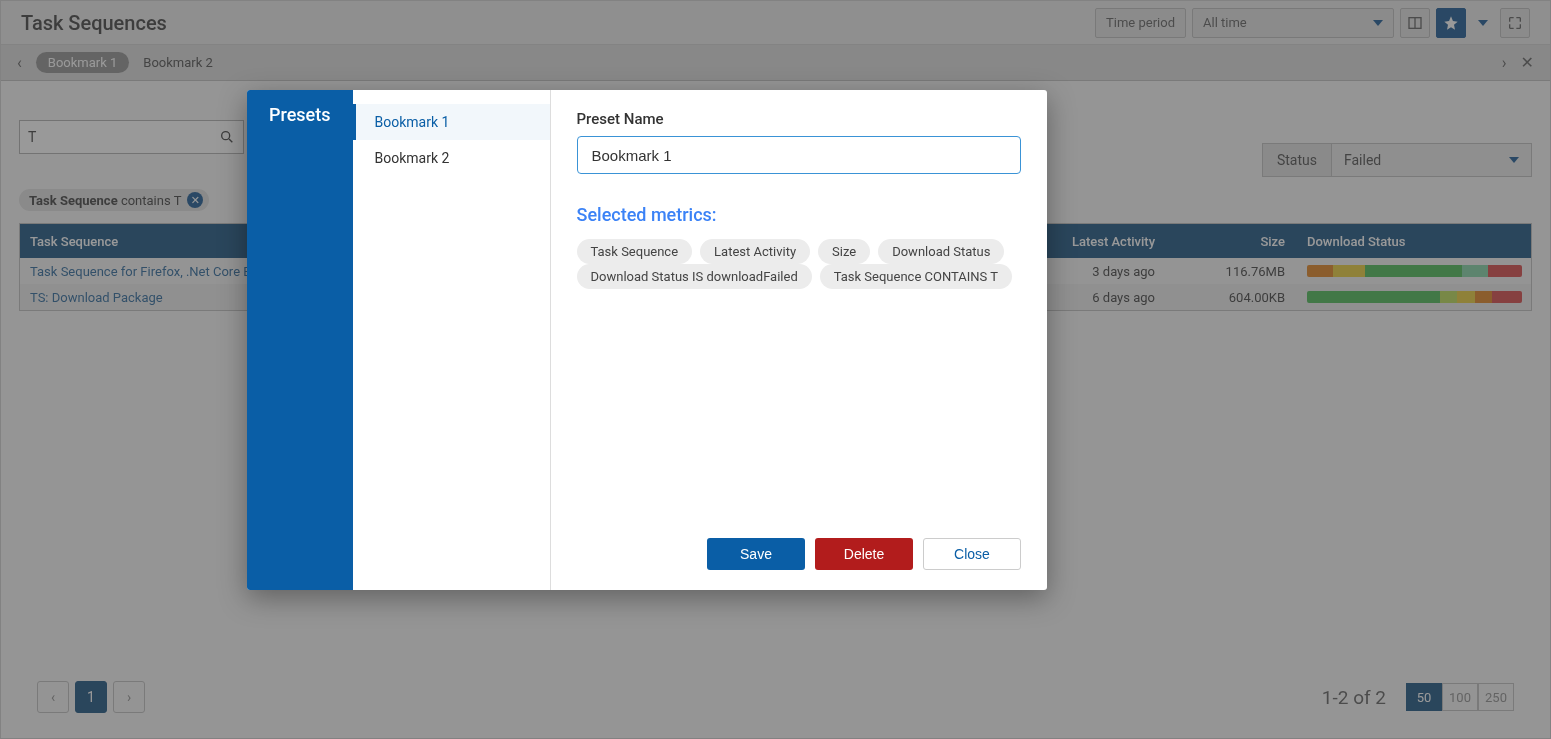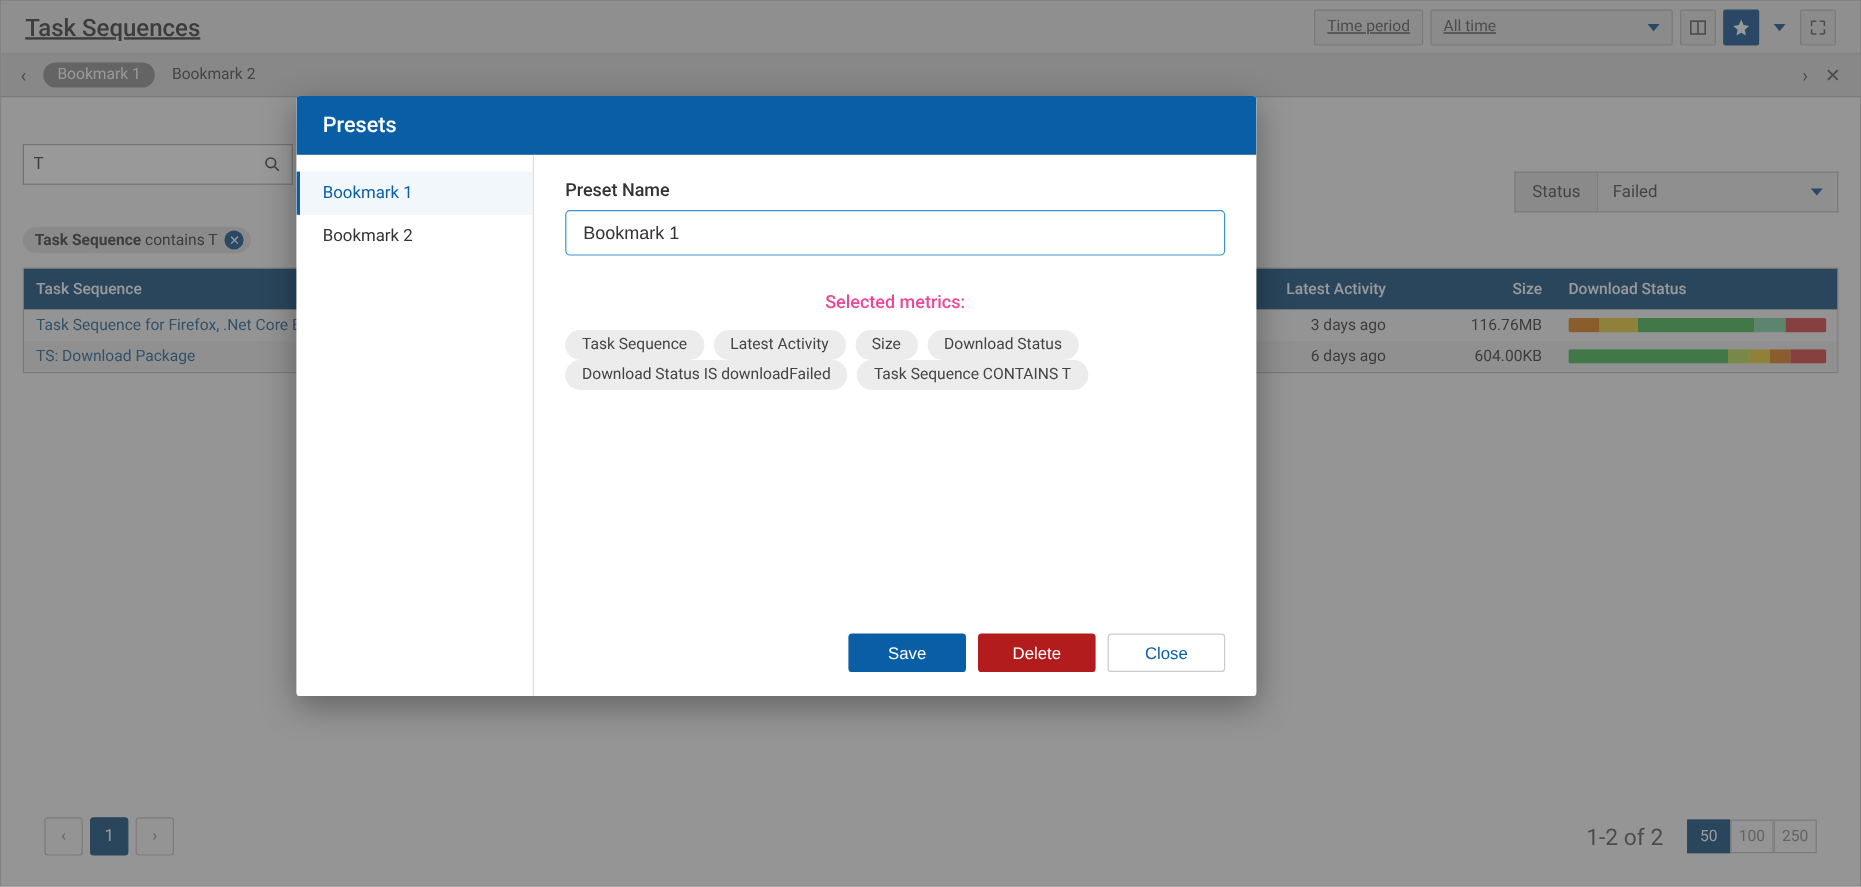--- a/index.html
+++ b/index.html
@@ -20,21 +20,20 @@
     background: #f7f7f7;
     border: 1px solid #ccc;
   }
   .header {
     height: 44px;
     display: flex;
     align-items: center;
     padding: 0 20px;
     border-bottom: 1px solid #cfcfcf;
     background: #e9e9e9;
-    text-decoration: underline;
   }
   .page-title {
     font-size: 20px;
     font-weight: 500;
     color: #333;
     flex: 1;
   }
   .hdr-btn {
     height: 30px;
     border: 1px solid #b8b8b8;
@@ -142,26 +141,26 @@
   .pg-sizes { display:flex; margin-left:14px; }
   .pg-size { width:36px; height:28px; border:1px solid #bbb; display:flex; align-items:center; justify-content:center; font-size:13px; color:#888; background:#f4f4f4; }
   .pg-size.active { background:#0a4778; color:#fff; border-color:#0a4778;}
 
   
   .scrim {
     position:absolute; inset:0; background:rgba(70,70,70,0.55);
   }
   .modal {
     position:absolute;
-    top:80px; left:247px;
+    top:90px; left:247px;
     width:800px; height:500px;
     background:#fff;
     box-shadow:0 8px 28px rgba(0,0,0,0.35);
     border-radius:3px;
-    display:flex; flex-direction:column;
+    display:flex; flex-direction:row;
     overflow:hidden;
   }
   .modal-head {
     background:#0a5ea6; color:#fff; padding:14px 22px; font-size:18px; font-weight:500;
   }
   .modal-body {
     flex:1; display:flex;
   }
   .modal-sidebar {
     width:198px; border-right:1px solid #ddd; padding-top:14px;
@@ -172,21 +171,21 @@
   .ms-item.active {
     color:#0a5ea6; border-left:3px solid #0a5ea6; padding-left:19px; background:#f2f7fb;
   }
   .modal-main {
     flex:1; padding:20px 26px; display:flex; flex-direction:column;
   }
   .field-label { font-size:15px; color:#333; margin-bottom:8px; font-weight:500;}
   .text-input {
     width:100%; height:38px; border:1.5px solid #3a93d6; border-radius:4px; padding:0 14px; font-size:15px; color:#333; outline:none;
   }
-  .section-label { font-size:15px; color:#ec4899; margin-top:30px; margin-bottom:14px; font-weight:500;text-align:center;}
+  .section-label { font-size:18px; color:#3b82f6; margin-top:30px; margin-bottom:14px; font-weight:500;}
   .pill-row { display:flex; flex-wrap:wrap; gap:8px; }
   .pill {
     background:#ececec; border-radius:13px; padding:5px 14px; font-size:13px; color:#444;
   }
   .modal-actions {
     margin-top:auto; display:flex; justify-content:flex-end; gap:10px; padding-top:20px;
   }
   .btn {
     min-width:98px; height:32px; border:none; border-radius:3px; font-size:14px; cursor:pointer;
   }

